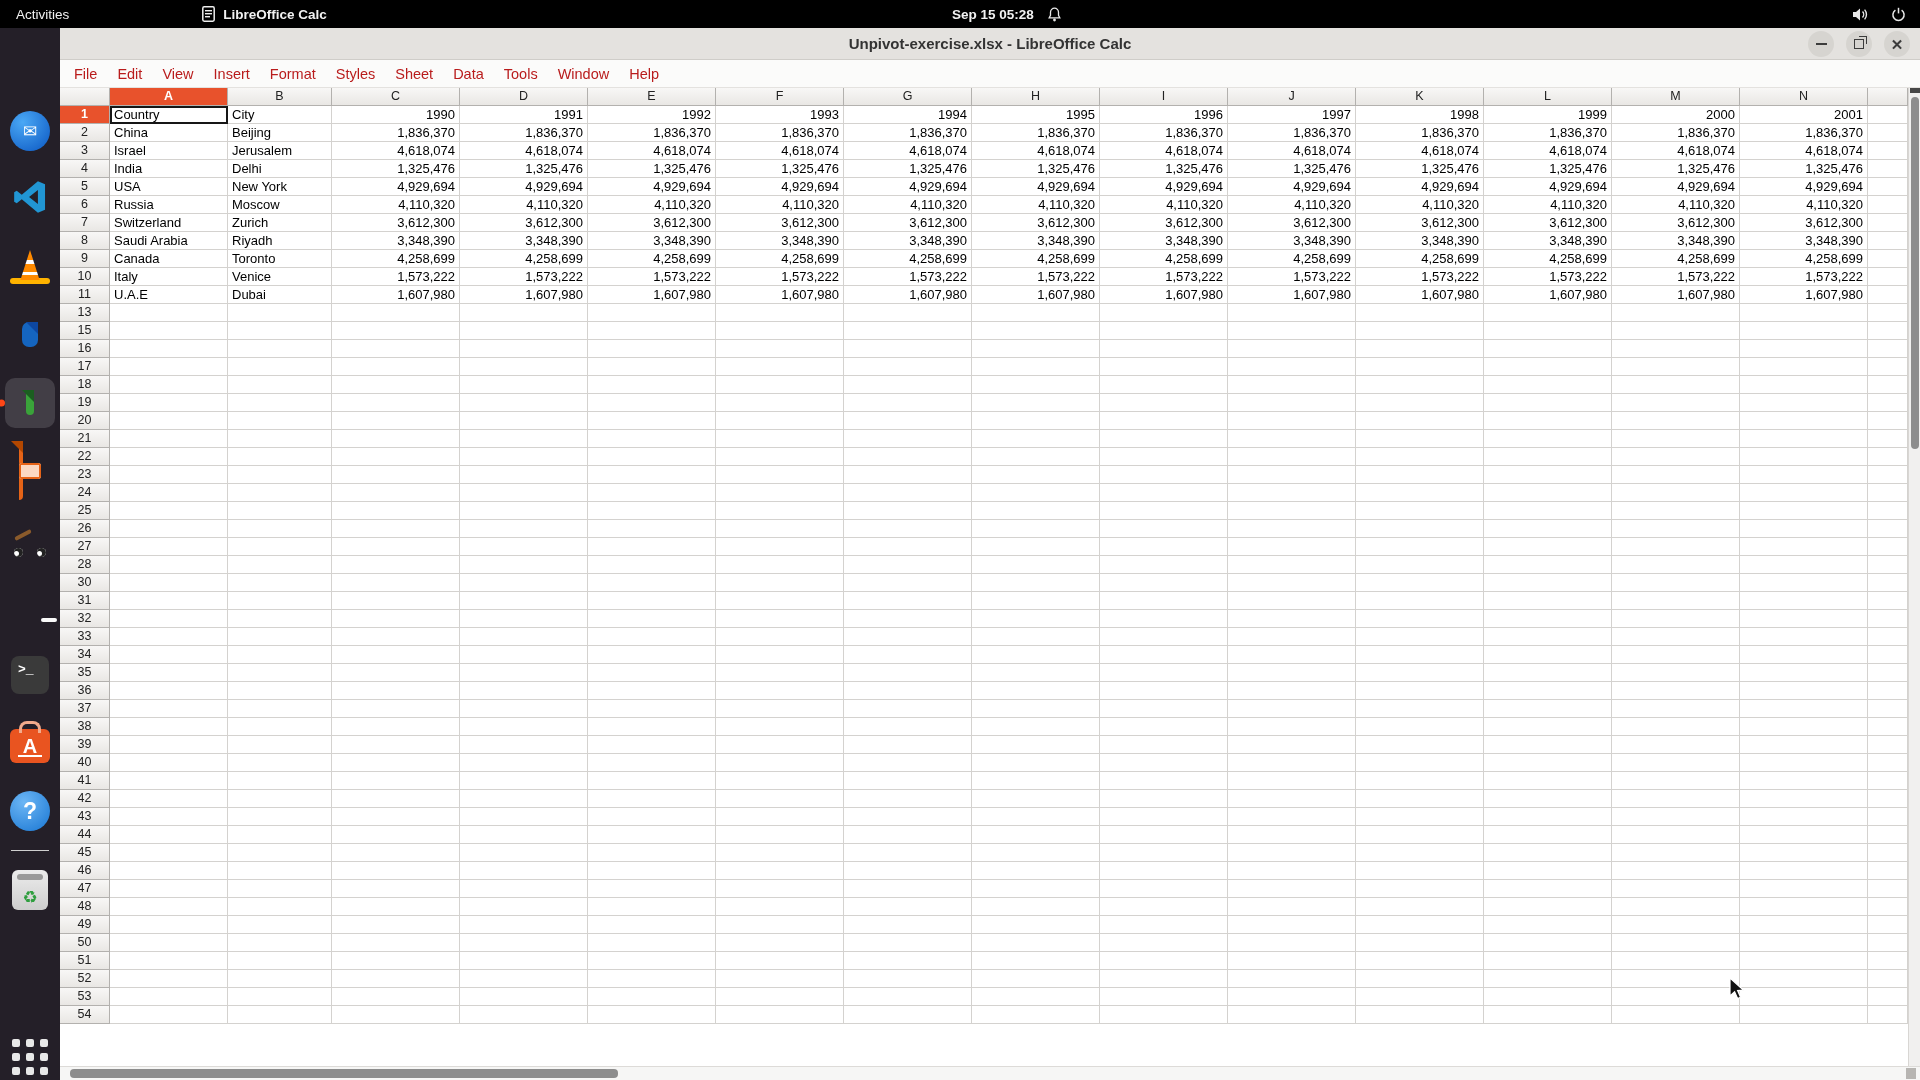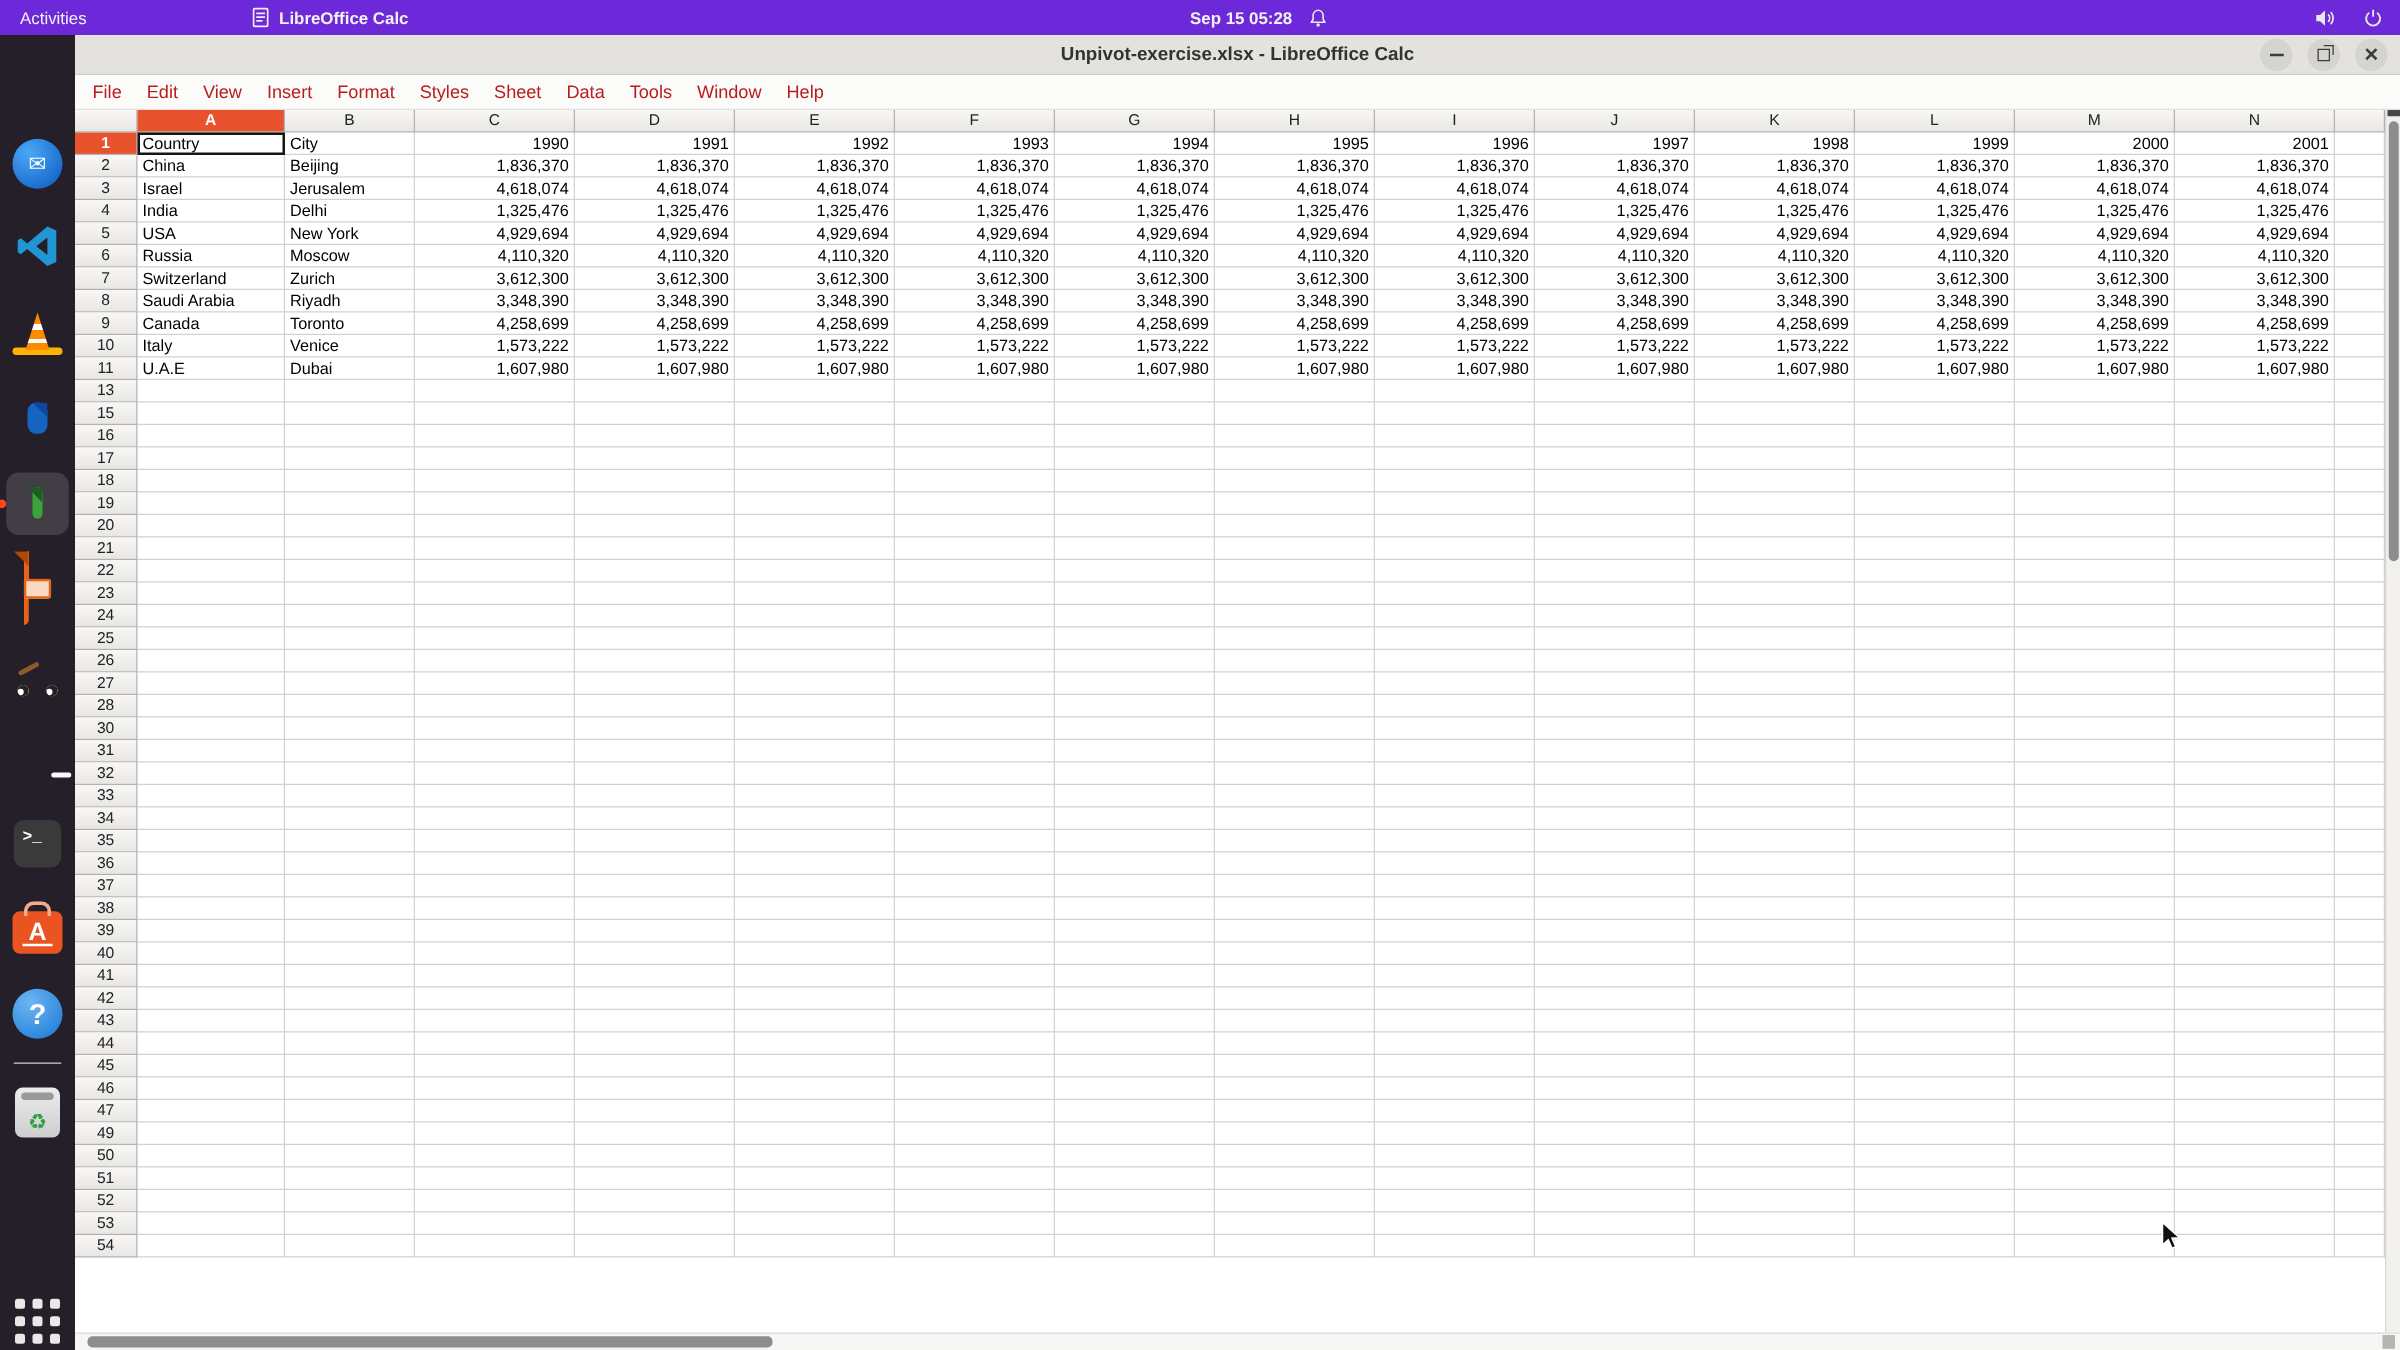--- a/index.html
+++ b/index.html
@@ -1,20 +1,20 @@
 <!DOCTYPE html>
 <html><head>
 <meta charset="utf-8">
 <style>
   *{box-sizing:border-box;margin:0;padding:0}
   html,body{width:1920px;height:1080px;overflow:hidden}
   body{font-family:"Liberation Sans",sans-serif;background:#fff;position:relative}
 
   
-  .topbar{position:absolute;left:0;top:0;width:1920px;height:28px;background:#6d28d9;color:#f2f2f2;
+  .topbar{position:absolute;left:0;top:0;width:1920px;height:28px;background:#000000;color:#f2f2f2;
     display:flex;align-items:center;font-size:13.5px;z-index:40}
   .activities{padding:0 16px;height:100%;display:flex;align-items:center}
   .tb-app{display:flex;align-items:center;gap:8px;margin-left:117px;font-weight:700}
   .tb-clock{position:absolute;left:952px;top:0;height:28px;display:flex;align-items:center;gap:14px;font-weight:700}
   .tb-right{position:absolute;right:14px;top:0;height:28px;display:flex;align-items:center;gap:22px}
   .tb-right svg,.tb-clock svg{display:block}
 
   
   .titlebar{position:absolute;left:60px;top:28px;width:1860px;height:32px;background:#e4e2df;
     border-bottom:1px solid #cfcdc9;display:flex;align-items:center;justify-content:center}
@@ -1085,20 +1085,38 @@
           <td></td>
           <td></td>
           <td></td>
           <td></td>
           <td></td>
           <td></td>
           <td></td>
           <td></td>
         </tr>
         <tr>
+          <th class="">48</th>
+          <td></td>
+          <td></td>
+          <td></td>
+          <td></td>
+          <td></td>
+          <td></td>
+          <td></td>
+          <td></td>
+          <td></td>
+          <td></td>
+          <td></td>
+          <td></td>
+          <td></td>
+          <td></td>
+          <td></td>
+        </tr>
+        <tr>
           <th class="">49</th>
           <td></td>
           <td></td>
           <td></td>
           <td></td>
           <td></td>
           <td></td>
           <td></td>
           <td></td>
           <td></td>

